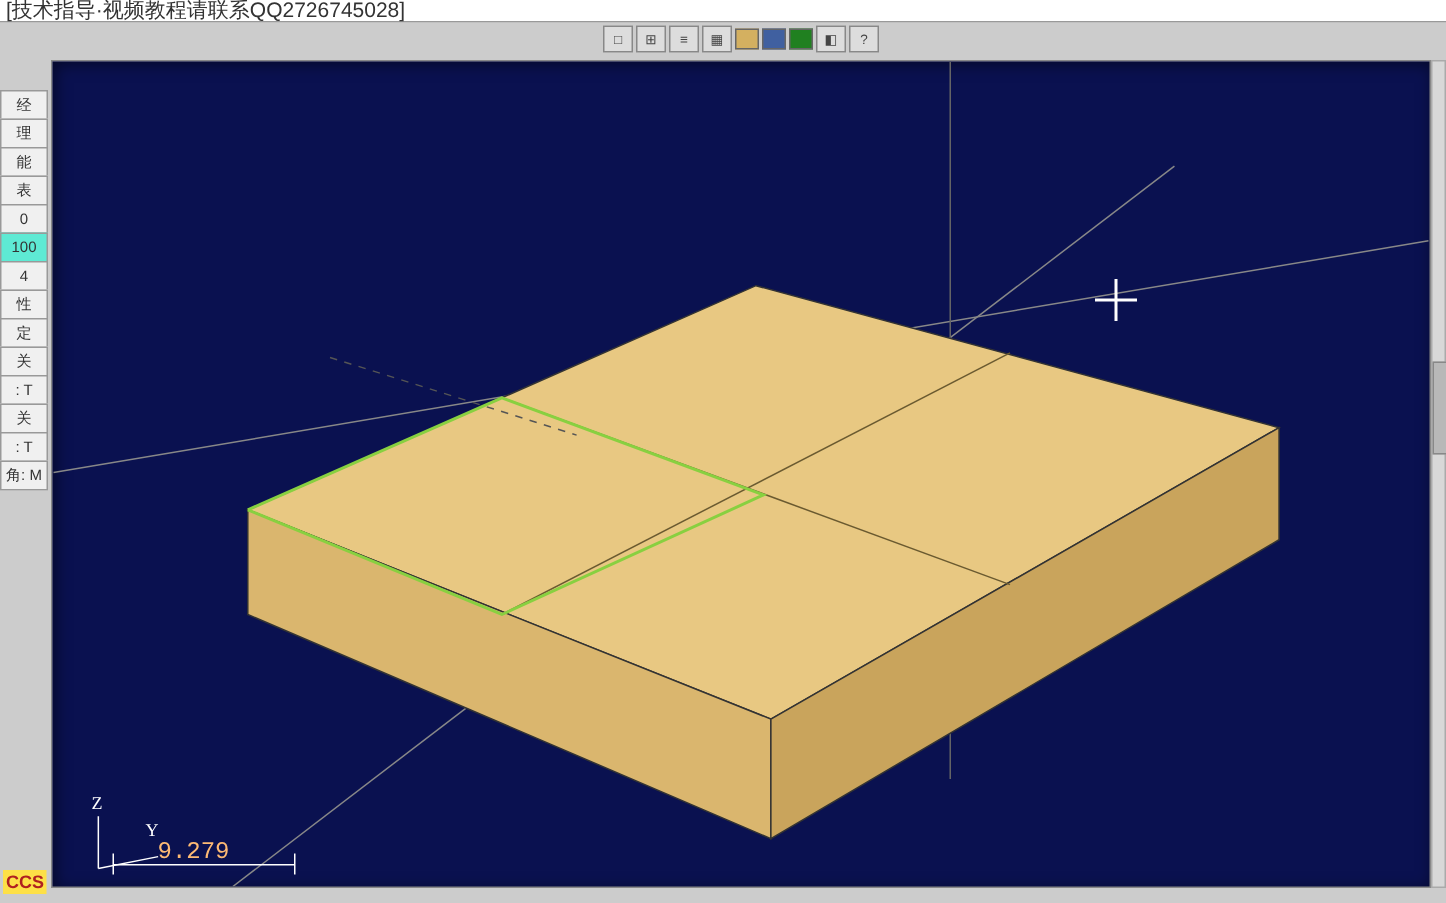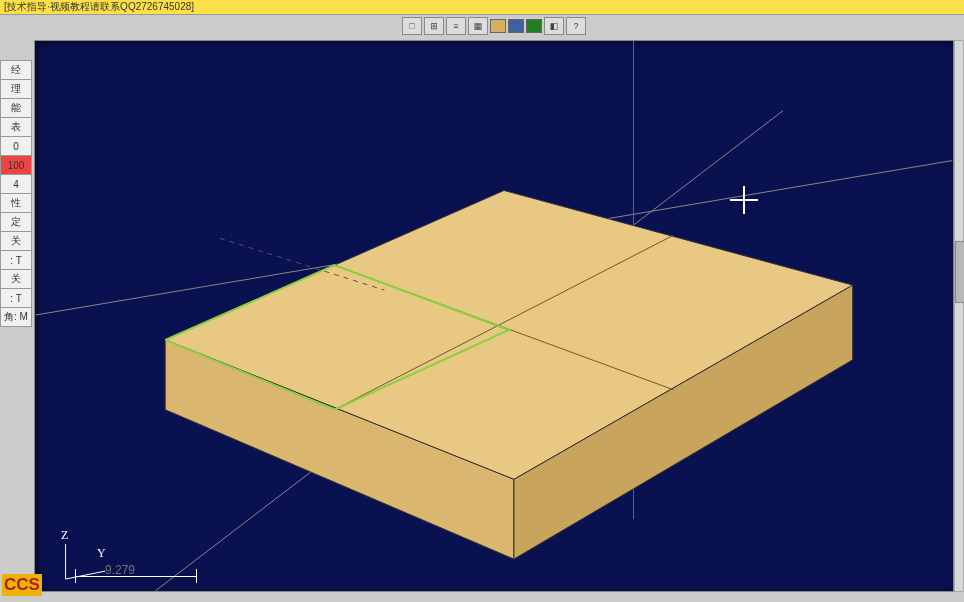--- a/index.html
+++ b/index.html
@@ -1,30 +1,30 @@
 <!DOCTYPE html>
 <html><head>
 <meta charset="utf-8">
 <style>
 html,body{margin:0;padding:0;width:964px;height:602px;overflow:hidden;font-family:Arial,"Microsoft YaHei",sans-serif;font-size:11px;background:#ccc}
 .app{position:relative;width:100%;height:100%}
-.title-bar{position:absolute;top:0;left:0;right:0;height:14px;background:#fde047;border-bottom:1px solid #999;display:flex;align-items:center;padding-left:4px;font-size:10px;color:#333}
+.title-bar{position:absolute;top:0;left:0;right:0;height:14px;background:#ffffff;border-bottom:1px solid #999;display:flex;align-items:center;padding-left:4px;font-size:14px;color:#333}
 .toolbar{position:absolute;top:14px;left:400px;right:48px;height:20px;display:flex;align-items:center;gap:2px;padding:2px}
 .tb-btn{width:18px;height:16px;border:1px solid #888;background:#ddd;font-size:9px;display:flex;align-items:center;justify-content:center;color:#444}
 .tb-color{width:14px;height:12px;border:1px solid #666}
 .left-panel{position:absolute;top:60px;left:0;width:32px;display:flex;flex-direction:column;background:#ececec}
 .lp-item{height:18px;border:1px solid #999;background:#f0f0f0;font-size:10px;display:flex;align-items:center;justify-content:center;color:#333;margin-bottom:-1px;padding:0 2px;white-space:nowrap}
-.lp-item.selected{background:#ef4444}
+.lp-item.selected{background:#5eead4}
 .viewport{position:absolute;top:40px;left:34px;right:10px;bottom:10px;background:#0a1150;border:1px solid #888;box-shadow:inset 2px 2px 10px rgba(0,0,0,.5);overflow:hidden}
 .vp-svg{width:100%;height:100%}
 .axis-label{position:absolute;color:#fff;font-size:12px;font-family:serif}
-.scale-readout{position:absolute;left:70px;bottom:14px;color:#737373;font-size:12px;font-family:Liberation Sans, sans-serif}
+.scale-readout{position:absolute;left:70px;bottom:14px;color:#fdba74;font-size:16px;font-family:Liberation Mono, monospace}
 .scale-tick{position:absolute;left:40px;bottom:8px;width:120px;height:14px;border-left:1px solid #fff;border-right:1px solid #fff}
 .scale-tick::after{content:"";position:absolute;left:0;right:0;top:50%;height:1px;background:#fff}
-.brand{position:absolute;left:2px;bottom:6px;font-size:17px;font-weight:bold;color:#b02020;background:#eab308;padding:1px 2px}
+.brand{position:absolute;left:2px;bottom:6px;font-size:12px;font-weight:bold;color:#b02020;background:#fde047;padding:1px 2px}
 .scroll-right{position:absolute;top:40px;right:0;width:8px;bottom:10px;background:#d8d8d8;border:1px solid #aaa}
 .scroll-thumb{width:100%;height:60px;background:#b8b8b8;border:1px solid #888;margin-top:200px}
 .cursor-cross{position:absolute;top:145px;left:695px;width:28px;height:28px;pointer-events:none}
 .cursor-cross::before,.cursor-cross::after{content:"";position:absolute;background:#fff}
 .cursor-cross::before{left:0;right:0;top:50%;height:2px;margin-top:-1px}
 .cursor-cross::after{top:0;bottom:0;left:50%;width:2px;margin-left:-1px}
 </style>
 </head>
 <body>
 <div class="app">

